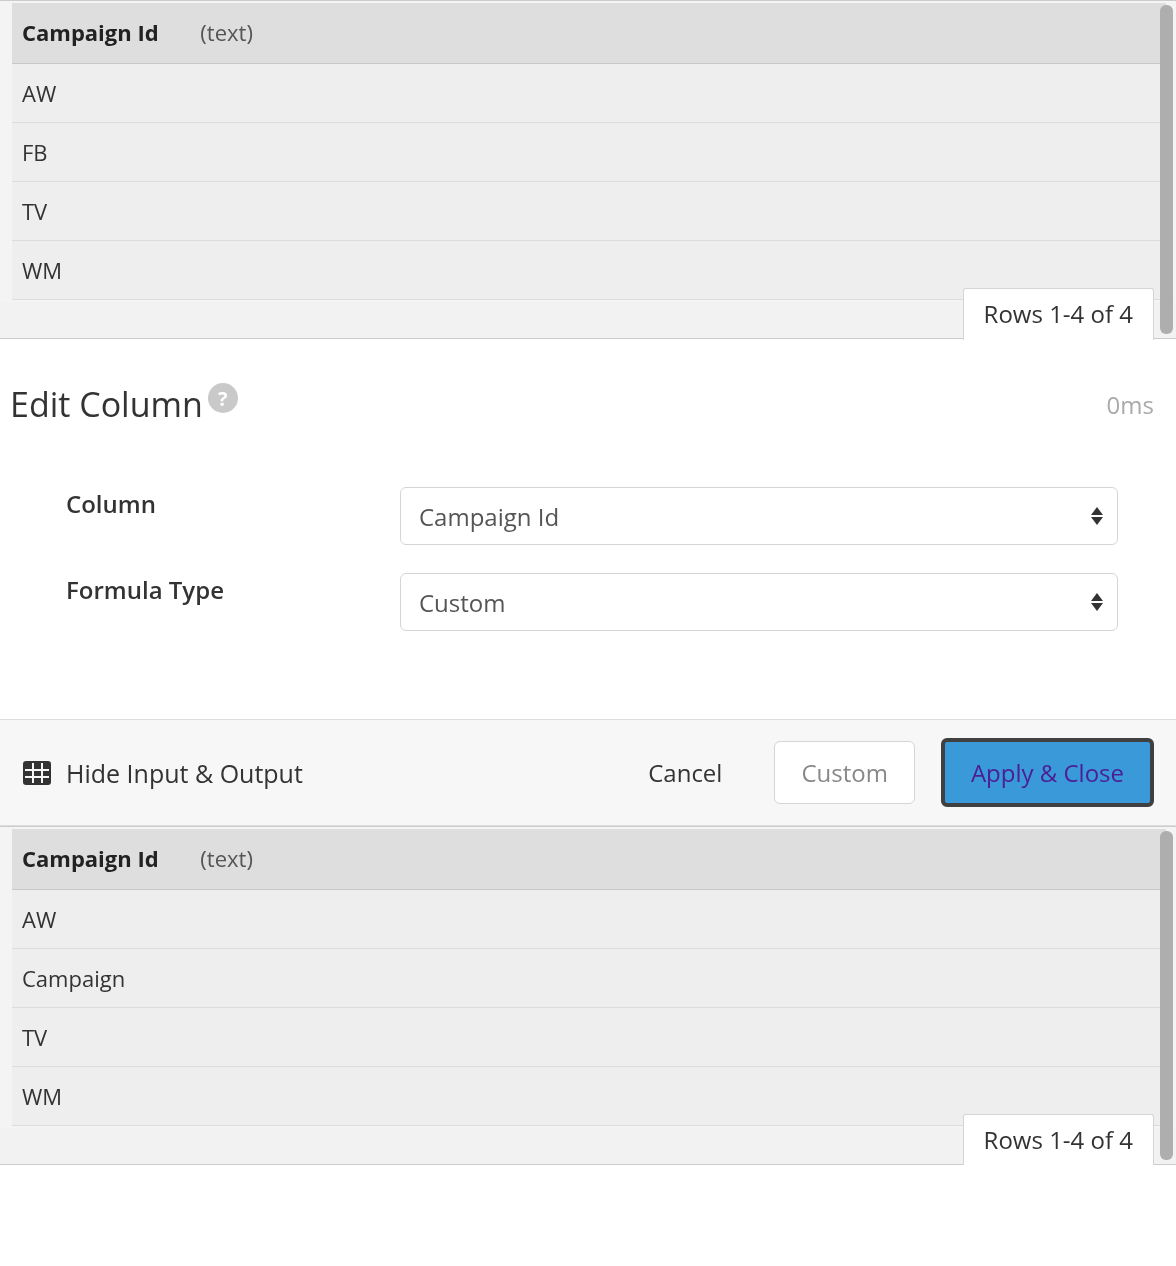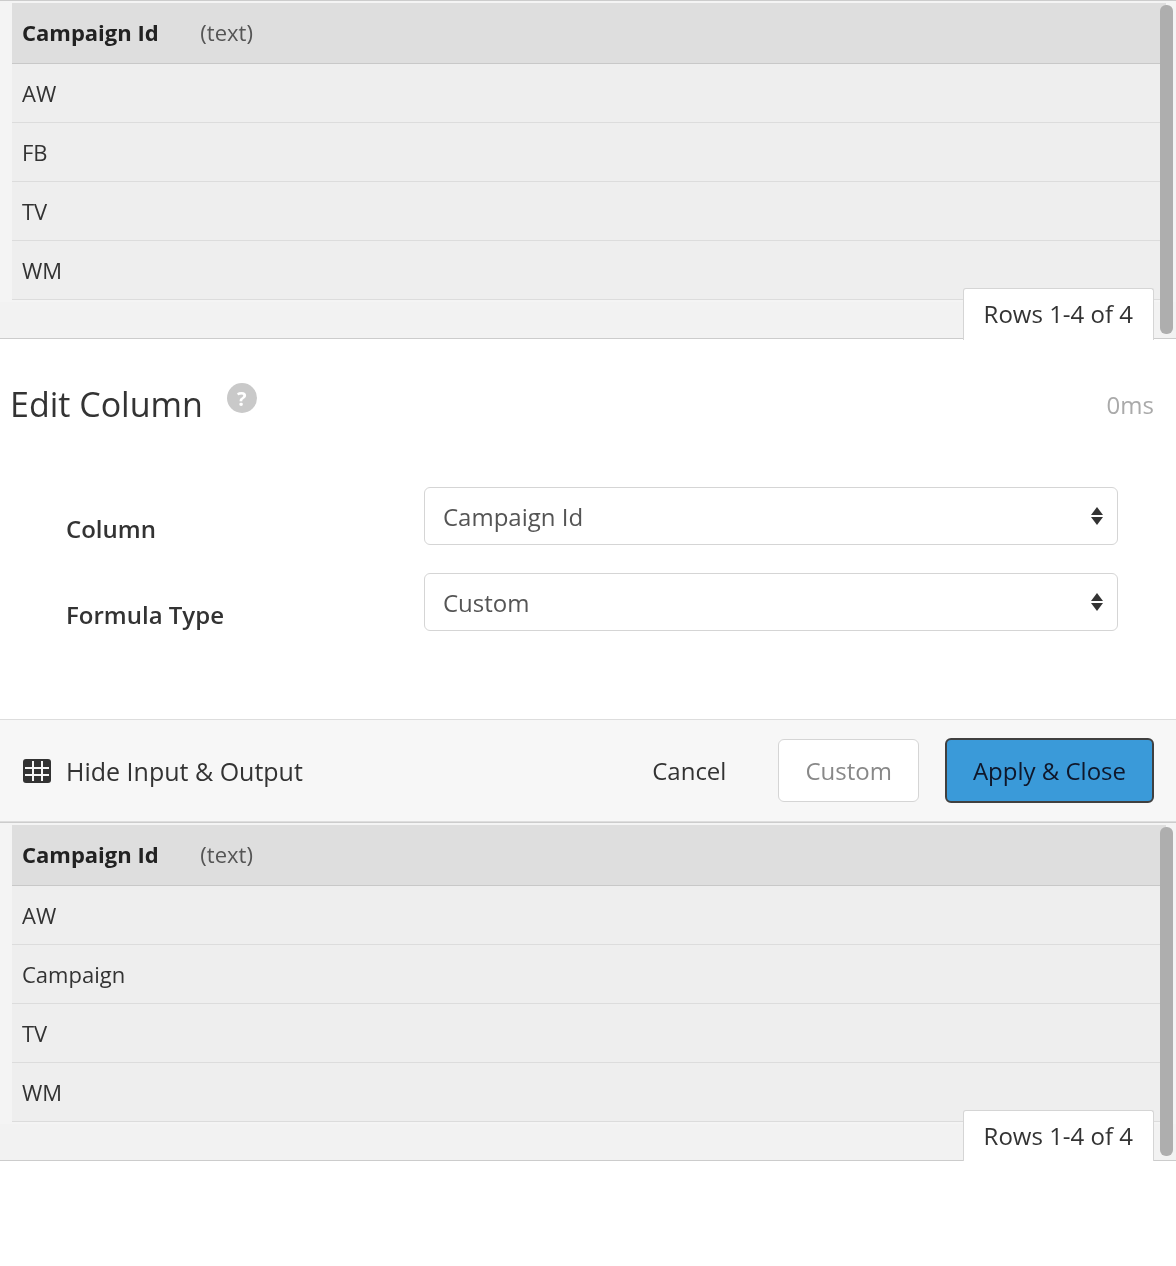--- a/index.html
+++ b/index.html
@@ -70,21 +70,21 @@
     }
     .edit-header {
       display: flex;
       align-items: center;
       justify-content: space-between;
       margin-bottom: 60px;
     }
     .edit-title {
       display: flex;
       align-items: center;
-      gap: 24px;
+      gap: 5px;
       font-size: 34px;
       color: #333;
       font-weight: 400;
       justify-content: flex-end;
     }
     .help-circle {
       width: 30px; height: 30px;
       border-radius: 50%;
       background: #c9c9c9;
       color: #fff;
@@ -97,23 +97,22 @@
       top: -6px;
     }
     .timing {
       font-size: 24px;
       color: #aaa;
       padding-right: 12px;
     }
 
     .form-row {
       display: flex;
-      align-items: flex-end;
+      align-items: flex-start;
       padding: 0 0 28px 56px;
-      gap: 24px;
     }
     .form-label {
       width: 334px;
       font-size: 24px;
       color: #333;
       font-weight: 600;
     }
     .form-control-wrap {
       flex: 1;
       padding-right: 48px;
@@ -202,22 +201,22 @@
       border: none;
       color: #333;
     }
     .btn-apply {
       background: #fff;
       border: 1px solid #d5d5d5;
       color: #888;
     }
     .btn-primary {
       background: #3a9ad9;
-      border: 2px solid #404040;
-      color: #0f172a;
+      border: 4px solid #404040;
+      color: #4c1d95;
     }
   </style>
 </head>
 <body>
 
 <div class="table-panel">
   <div class="table-scroll"></div>
   <table class="tbl">
     <thead>
       <tr>

